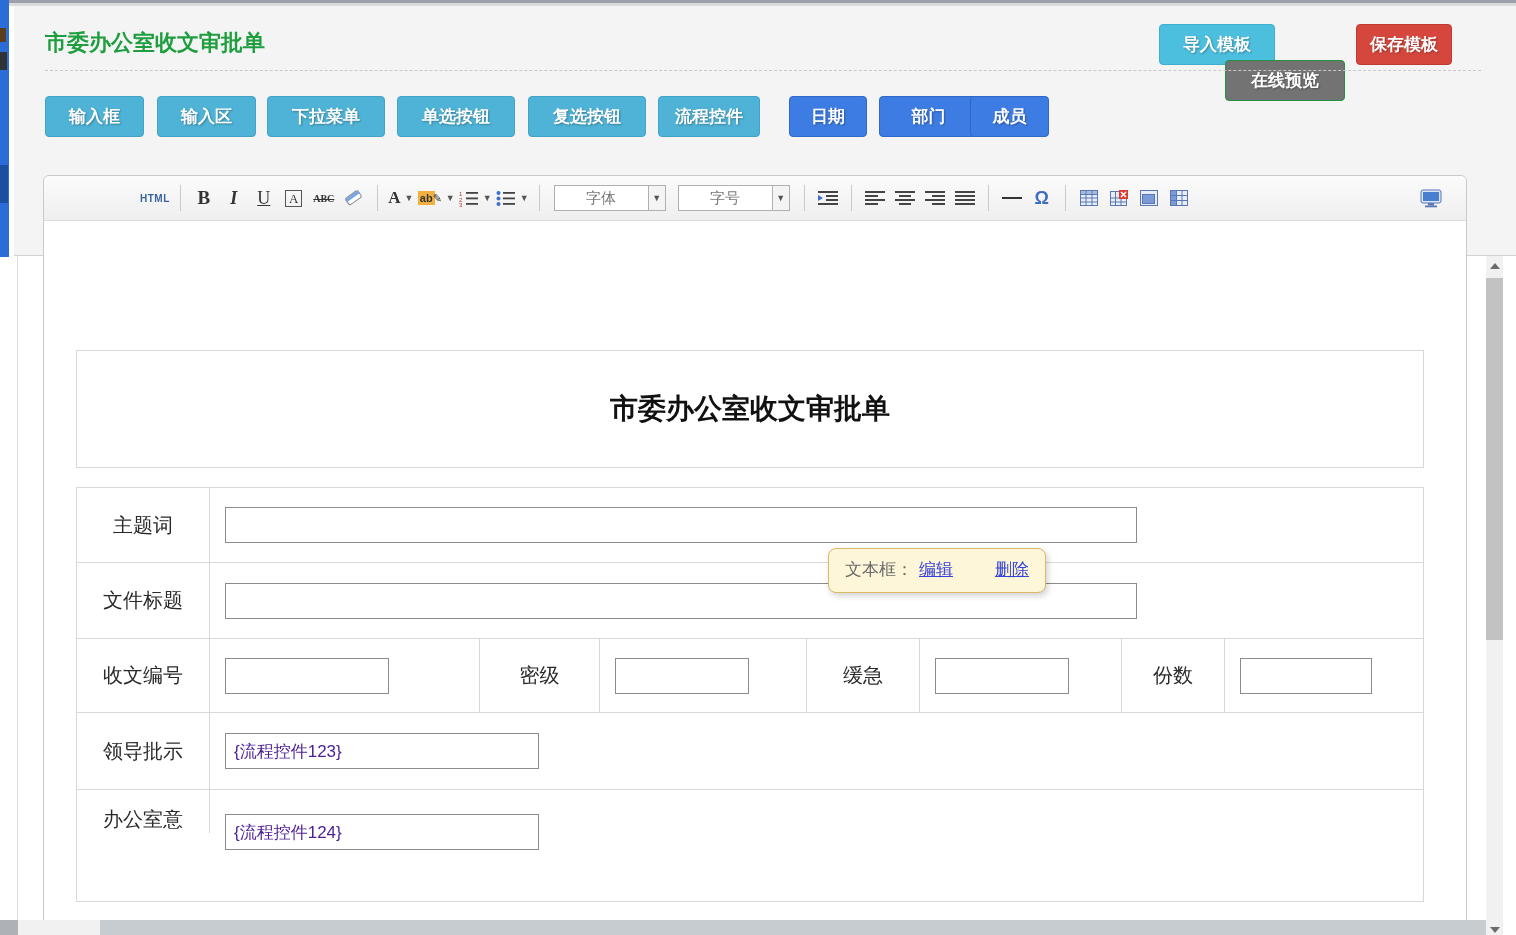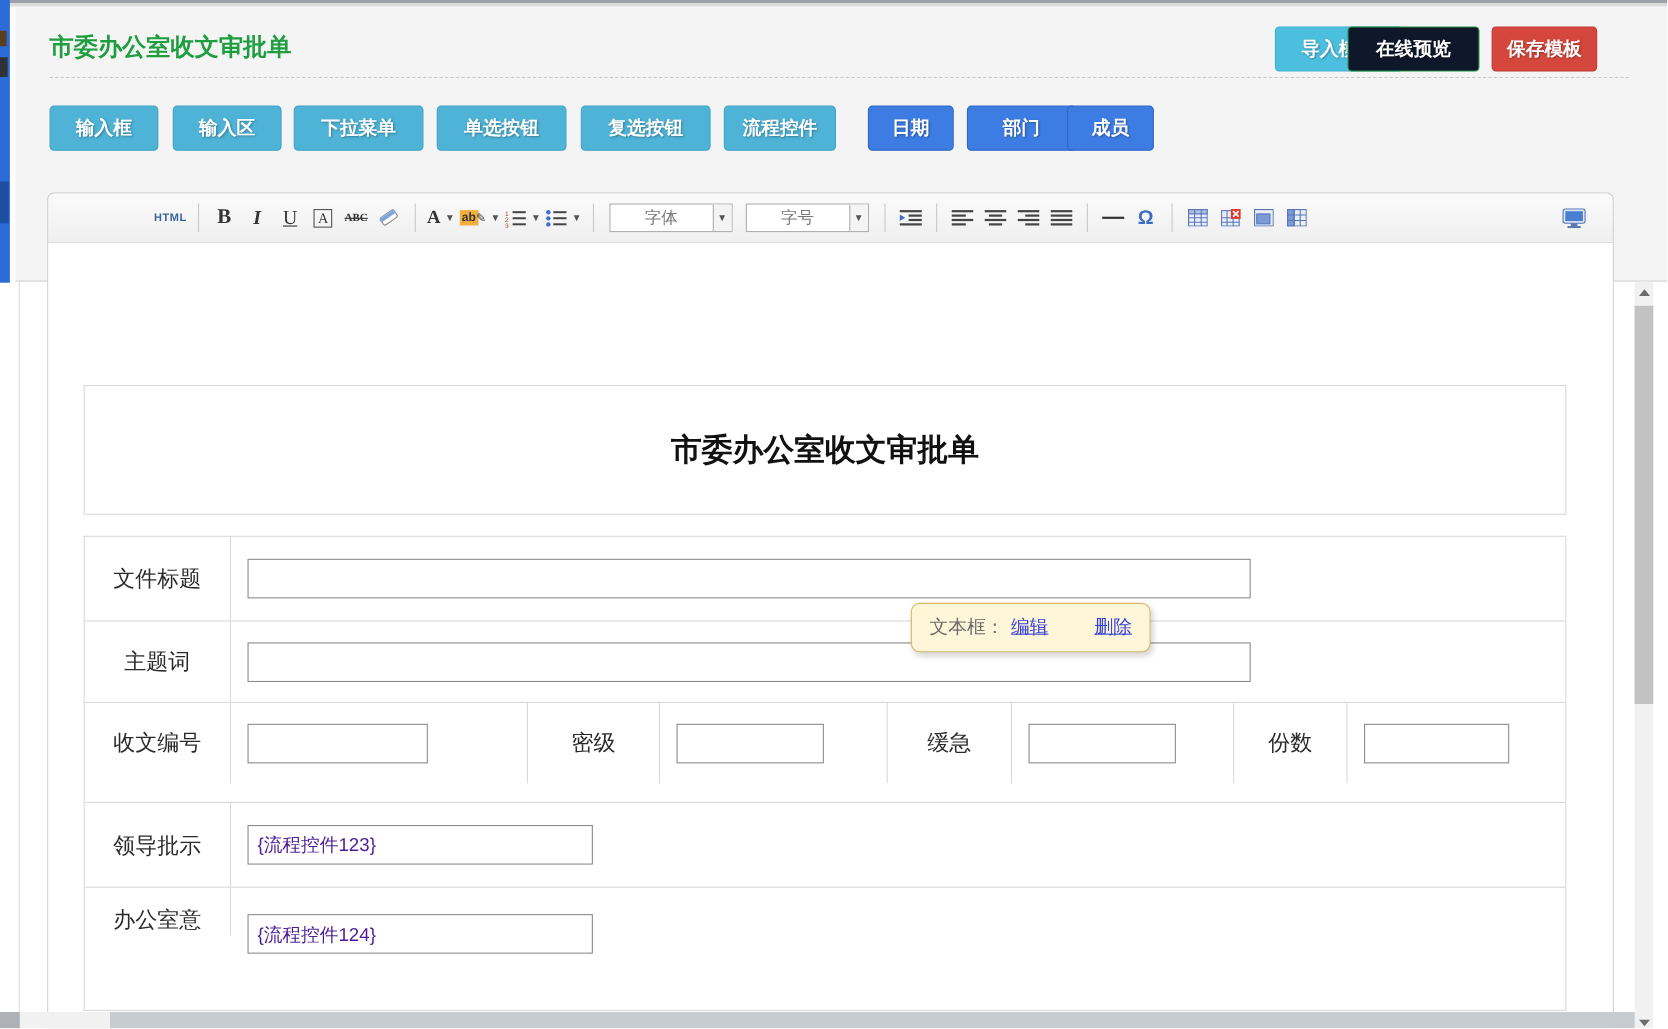--- a/index.html
+++ b/index.html
@@ -20,21 +20,21 @@
 
   
   .header{position:absolute;left:14px;top:6px;width:1502px;height:250px;background:#f4f4f4;
           border-bottom:1px solid #d2d2d2;z-index:1;}
   .page-title{position:absolute;left:31px;top:22px;font-family:"Liberation Serif",serif;
           font-weight:bold;font-size:22px;color:#1f9e40;}
   .abtn{position:absolute;top:18px;height:41px;border-radius:4px;color:#fff;font-weight:bold;
           font-size:17px;display:flex;align-items:center;justify-content:center;cursor:pointer;
           text-shadow:1px 1px 2px rgba(0,0,0,.30);}
   .abtn.import{left:1145px;width:116px;background:#4cbede;border:1px solid #3fafd0;}
-  .abtn.preview{left:1211px;width:120px;background:#0f172a;border:1px solid #23913f;}
+  .abtn.preview{left:1211px;width:120px;background:#737373;border:1px solid #23913f;margin-top:36px;}
   .abtn.save{left:1342px;width:96px;background:#d5473d;border:1px solid #c03a31;}
   .dashline{position:absolute;left:31px;top:64px;width:1436px;height:0;border-top:1px dashed #c8c8c8;}
   .wbtn{position:absolute;top:90px;height:41px;border-radius:4px;color:#fff;font-weight:bold;
           font-size:17px;display:flex;align-items:center;justify-content:center;cursor:pointer;
           text-shadow:1px 1px 2px rgba(0,0,0,.30);}
   .wbtn.light{background:#4eb3d6;border:1px solid #41a4c7;}
   .wbtn.dark{background:#3d7ce2;border:1px solid #2f68c8;}
 
   
   .editor{position:absolute;left:43px;top:175px;width:1424px;height:760px;background:#fff;
@@ -70,21 +70,21 @@
           border:1px solid #d9d9d9;display:flex;align-items:center;justify-content:center;}
   .doc-title{font-size:28px;font-weight:bold;color:#111;}
   .ftable{position:absolute;left:32px;top:266px;width:1348px;border:1px solid #d9d9d9;overflow:hidden;}
   .frow{display:flex;}
   .frow + .frow{border-top:1px solid #d9d9d9;}
   .fcell{display:flex;align-items:center;border-right:1px solid #d9d9d9;flex:0 0 auto;}
   .fcell.last{border-right:none;}
   .flabel{justify-content:center;font-size:20px;color:#2a2a2a;}
   .inp{height:36px;border:1px solid #8c8c8c;background:#fff;font-size:17px;color:#4c1d95;
           padding:0 8px;font-family:"Liberation Sans",sans-serif;}
-  .r1,.r3,.r4{height:74px;} .r2{height:76px;} .r5{height:77px;margin-top:17px;} .r6{height:112px;align-items:flex-start;}
+  .r1,.r3,.r4{height:74px;} .r2{height:76px;} .r5{height:77px;} .r6{height:112px;align-items:flex-start;}
   .r6 .flabel{align-items:flex-start;padding-top:16px;}
   .r6 .inp{margin-top:24px;}
 
   
   .tooltip{position:absolute;left:828px;top:548px;z-index:40;background:#fdf6d8;
           border:1px solid #dcb766;border-radius:8px;padding:9px 16px 11px;
           box-shadow:2px 3px 6px rgba(0,0,0,.18);font-size:17px;color:#6b6b6b;white-space:nowrap;}
   .tooltip .link{color:#3542d8;text-decoration:underline;cursor:pointer;}
   .tooltip .edit{margin-left:6px;}
   .tooltip .del{margin-left:42px;}
@@ -297,34 +297,34 @@
     </div>
 
     <div class="content">
       <div class="doc-title-box">
         <div class="doc-title">市委办公室收文审批单</div>
       </div>
 
       <div class="ftable">
 
 
+        <div class="frow r3">
+          <div class="fcell flabel" style="width:133px;">主题词</div>
+          <div class="fcell last" style="width:1215px;">
+            <input class="inp" style="width: 912px; margin-left: 15px;">
+          </div>
+        </div>
+
         <div class="frow r2">
           <div class="fcell flabel" style="width:133px;">文件标题</div>
           <div class="fcell last" style="width:1215px;">
             <input class="inp" style="width: 912px; margin-left: 15px;">
           </div>
         </div>
 
-        <div class="frow r3">
-          <div class="fcell flabel" style="width:133px;">主题词</div>
-          <div class="fcell last" style="width:1215px;">
-            <input class="inp" style="width: 912px; margin-left: 15px;">
-          </div>
-        </div>
-
         <div class="frow r4">
           <div class="fcell flabel" style="width:133px;">收文编号</div>
           <div class="fcell" style="width:270px;">
             <input class="inp" style="width: 164px; margin-left: 15px;">
           </div>
           <div class="fcell flabel" style="width:120px;">密级</div>
           <div class="fcell" style="width:207px;">
             <input class="inp" style="width: 134px; margin-left: 15px;">
           </div>
           <div class="fcell flabel" style="width:113px;">缓急</div>

